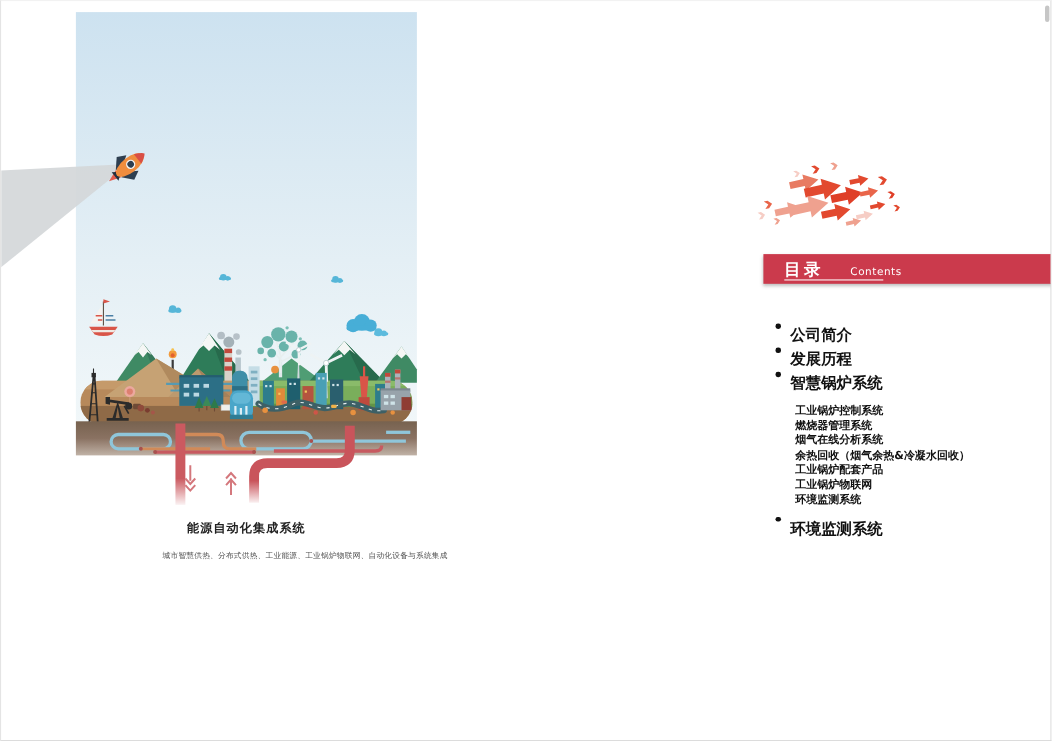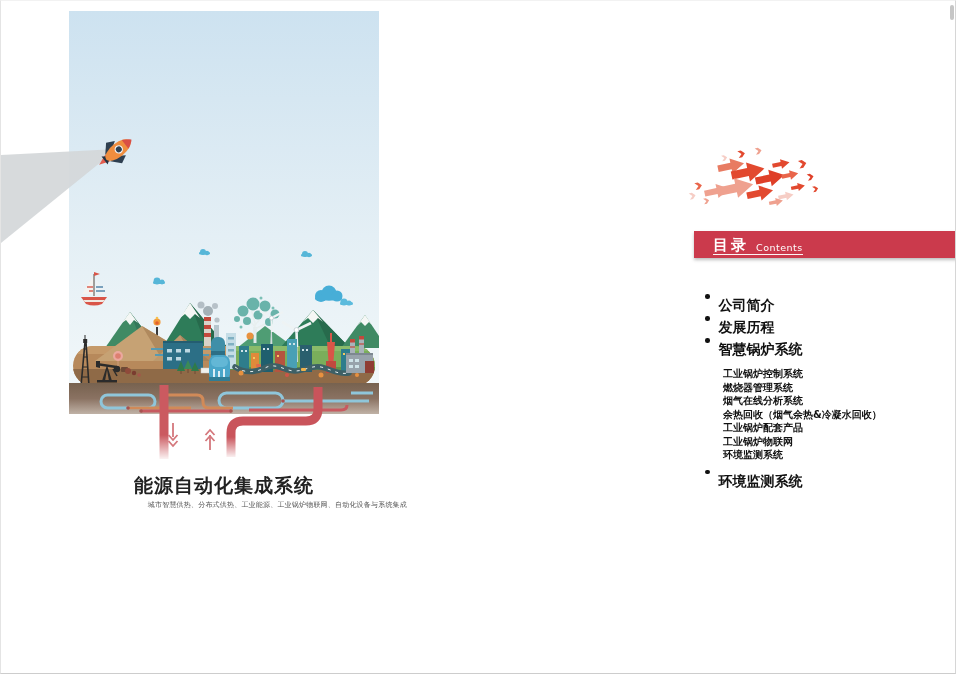--- a/index.html
+++ b/index.html
@@ -7,36 +7,36 @@
     position:relative;width:956px;height:674px;background:#ffffff;
     box-sizing:border-box;overflow:hidden;
     border-left:1px solid #e4e4e4;border-right:1px solid #d6d6d6;
     border-bottom:1px solid #cdcdcd;border-top:1px solid #f2f2f2;
     font-family:"DejaVu Sans","Liberation Sans",sans-serif;
   }
   
   .illustration{position:absolute;left:0;top:8px;width:478px;height:462px;}
   .left-title{
     position:absolute;left:68px;top:472px;width:310px;text-align:center;
-    font-size:19px;font-weight:700;color:#222;letter-spacing:1px;
+    font-size:11px;font-weight:700;color:#222;letter-spacing:1px;
   }
   .left-subtitle{
     position:absolute;left:40px;top:499px;width:366px;text-align:right;
     font-size:7px;color:#555;letter-spacing:0.2px;white-space:nowrap;
   }
   
   .arrows-deco{position:absolute;left:685px;top:143px;width:135px;height:72px;}
   .toc-banner{
     position:absolute;left:693px;top:230px;width:280px;height:27px;
     background:#cb3a4c;box-shadow:0 2px 3px rgba(110,110,110,.45);
     display:flex;align-items:flex-end;padding:0 0 5px 19px;box-sizing:border-box;
     color:#fff;
   }
   .toc-banner .zh{font-size:15px;font-weight:700;letter-spacing:3px;line-height:1;}
-  .toc-banner .en{font-size:9.5px;margin-left:7px;line-height:1.2;letter-spacing:.5px;}
+  .toc-banner .en{font-size:9.5px;margin-left:24px;line-height:1.2;letter-spacing:.5px;}
   .toc-banner .underline{
     position:absolute;left:19px;bottom:3px;width:90px;height:1px;background:#ffffff;opacity:.95;
   }
   .toc{position:absolute;left:704px;top:293px;width:240px;color:#111;}
   .toc-item{display:flex;line-height:22px;font-size:14px;font-weight:700;}
   .toc-item .dot{width:4.5px;height:4.5px;border-radius:50%;background:#111;margin-right:9px;flex:0 0 auto;}
   .toc-sub{list-style:none;margin:7px 0 8px 18px;padding:0;font-size:10px;font-weight:600;line-height:13.5px;}
   
   .scroll-thumb{position:absolute;right:1px;top:4px;width:4px;height:15px;background:#c6c6c6;border-radius:2px;}
 </style>

